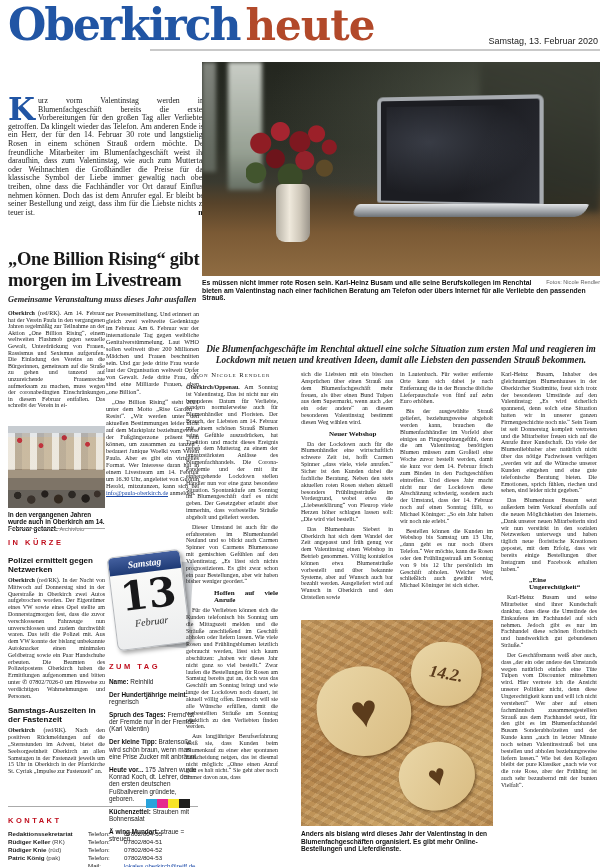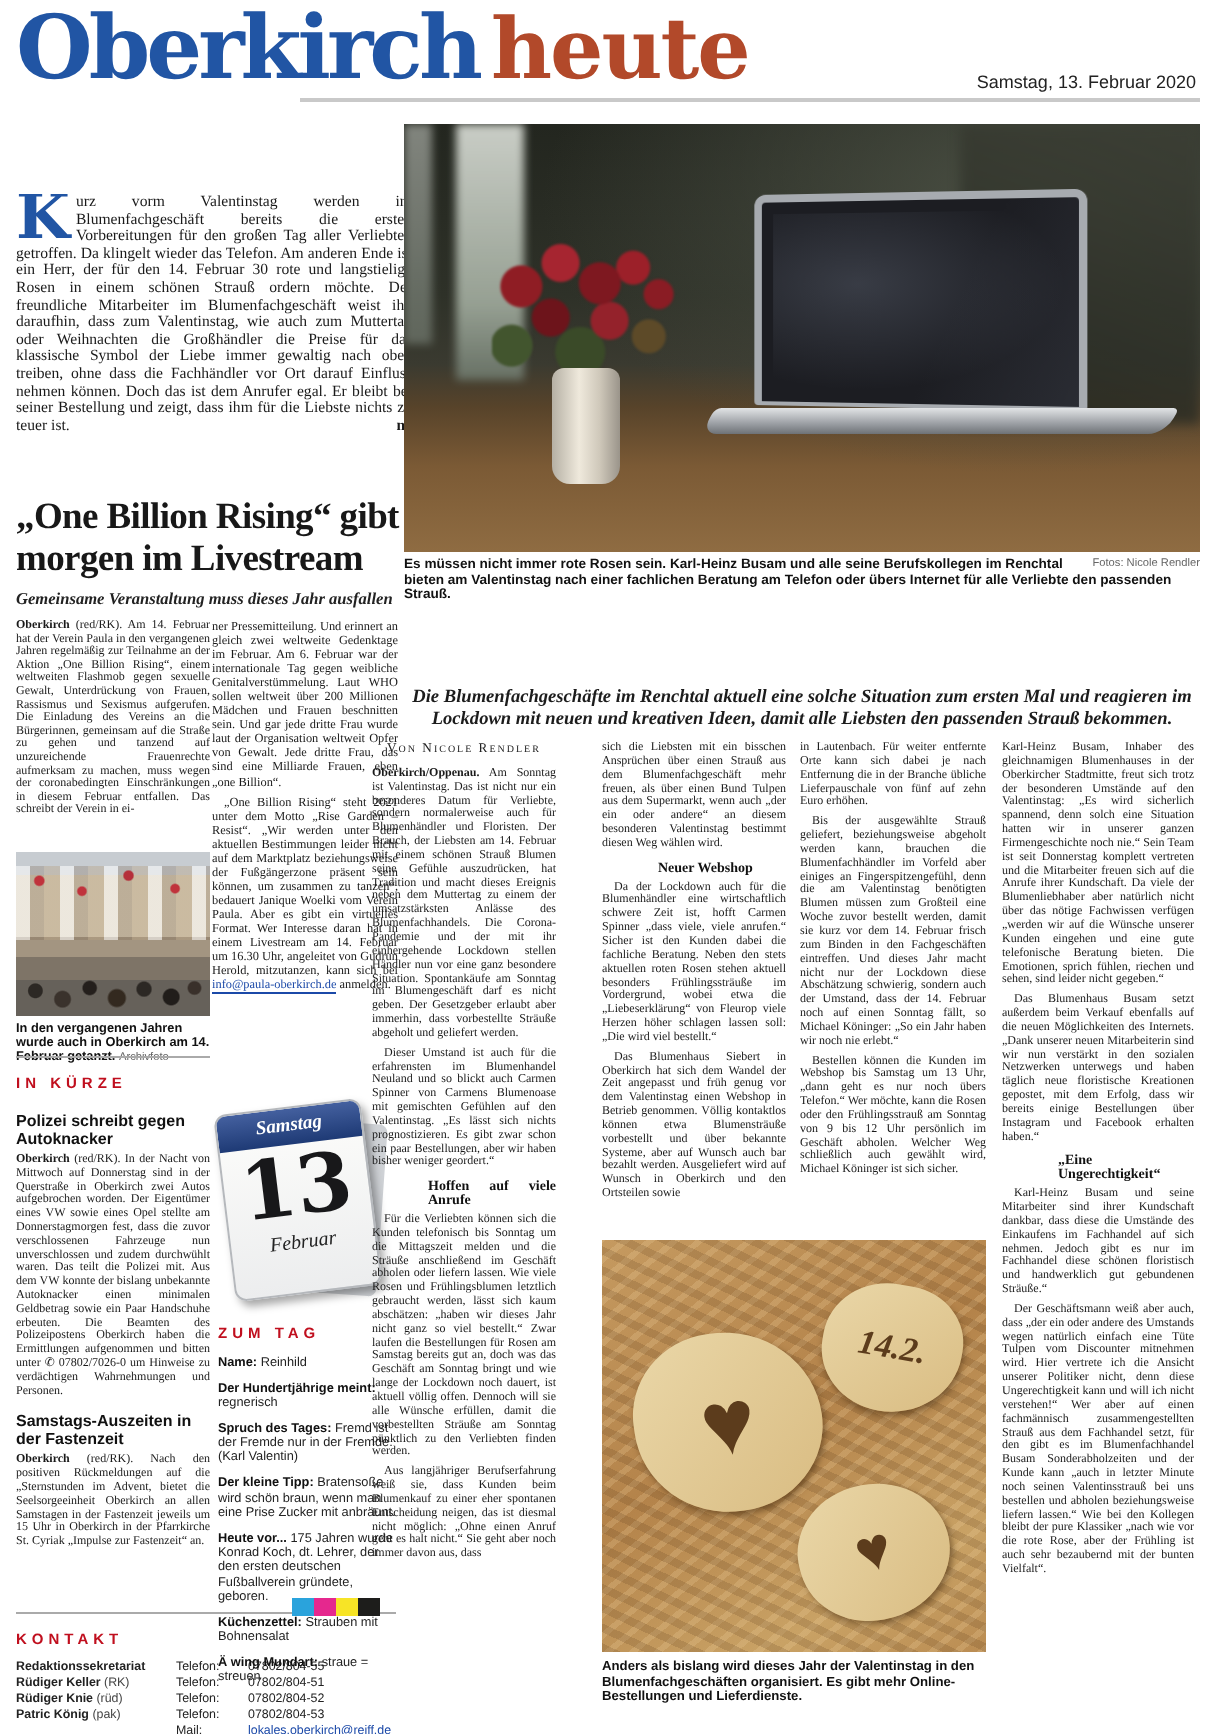--- a/index.html
+++ b/index.html
@@ -186,21 +186,21 @@
     <div class="ps-flags"></div>
     <div class="ps-people"></div>
   </div>
   <div class="abs obr-cap">
     <span>In den vergangenen Jahren wurde auch in Oberkirch am 14. Februar getanzt. </span><span class="credit">Archivfoto</span>
   </div>
 
   <div class="abs rule" style="left:8px;top:528px;width:97px;"></div>
   <div class="abs kurze">
     <span class="sec-label">IN KÜRZE</span>
-    <div class="news-head">Polizei schreibt gegen Autoknacker</div>
+    <div class="news-head">Polizei ermittelt gegen Netzwerken</div>
     <div class="news-body"><b>Oberkirch</b><span> (red/RK). In der Nacht von Mittwoch auf Donnerstag sind in der Querstraße in Oberkirch zwei Autos aufgebrochen worden. Der Eigentümer eines VW sowie eines Opel stellte am Donnerstagmorgen fest, dass die zuvor verschlossenen Fahrzeuge nun unverschlossen und zudem durchwühlt waren. Das teilt die Polizei mit. Aus dem VW konnte der bislang unbekannte Autoknacker einen minimalen Geldbetrag sowie ein Paar Handschuhe erbeuten. Die Beamten des Polizeipostens Oberkirch haben die Ermittlungen aufgenommen und bitten unter ✆ 07802/7026-0 um Hinweise zu verdächtigen Wahrnehmungen und Personen.</span></div>
     <div class="news-head">Samstags-Auszeiten in der Fastenzeit</div>
     <div class="news-body"><b>Oberkirch</b><span> (red/RK). Nach den positiven Rückmeldungen auf die „Sternstunden im Advent, bietet die Seelsorgeeinheit Oberkirch an allen Samstagen in der Fastenzeit jeweils um 15 Uhr in Oberkirch in der Pfarrkirche St. Cyriak „Impulse zur Fastenzeit“ an.</span></div>
   </div>
 
   <div class="abs rule" style="left:8px;top:806px;width:190px;"></div>
   <div class="abs kontakt">
     <span class="sec-label">KONTAKT</span>
     <div style="height:3px;"></div>
     <div class="krow">

